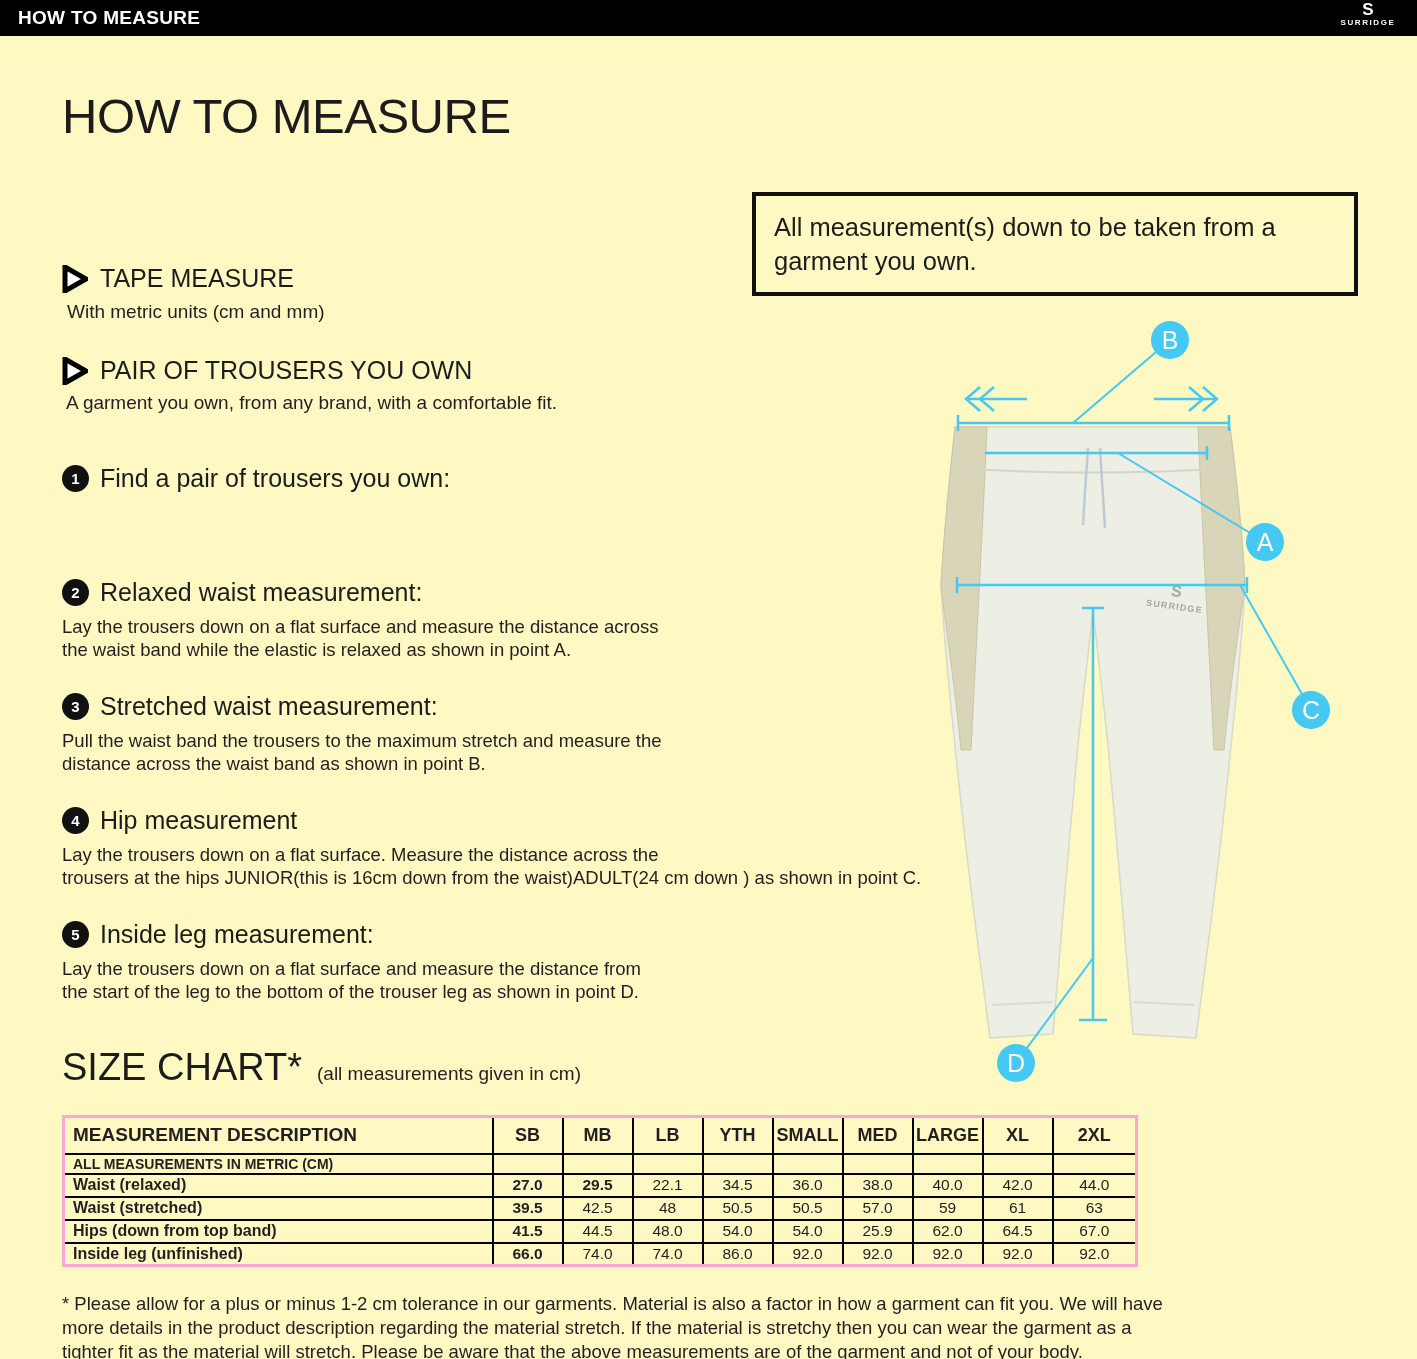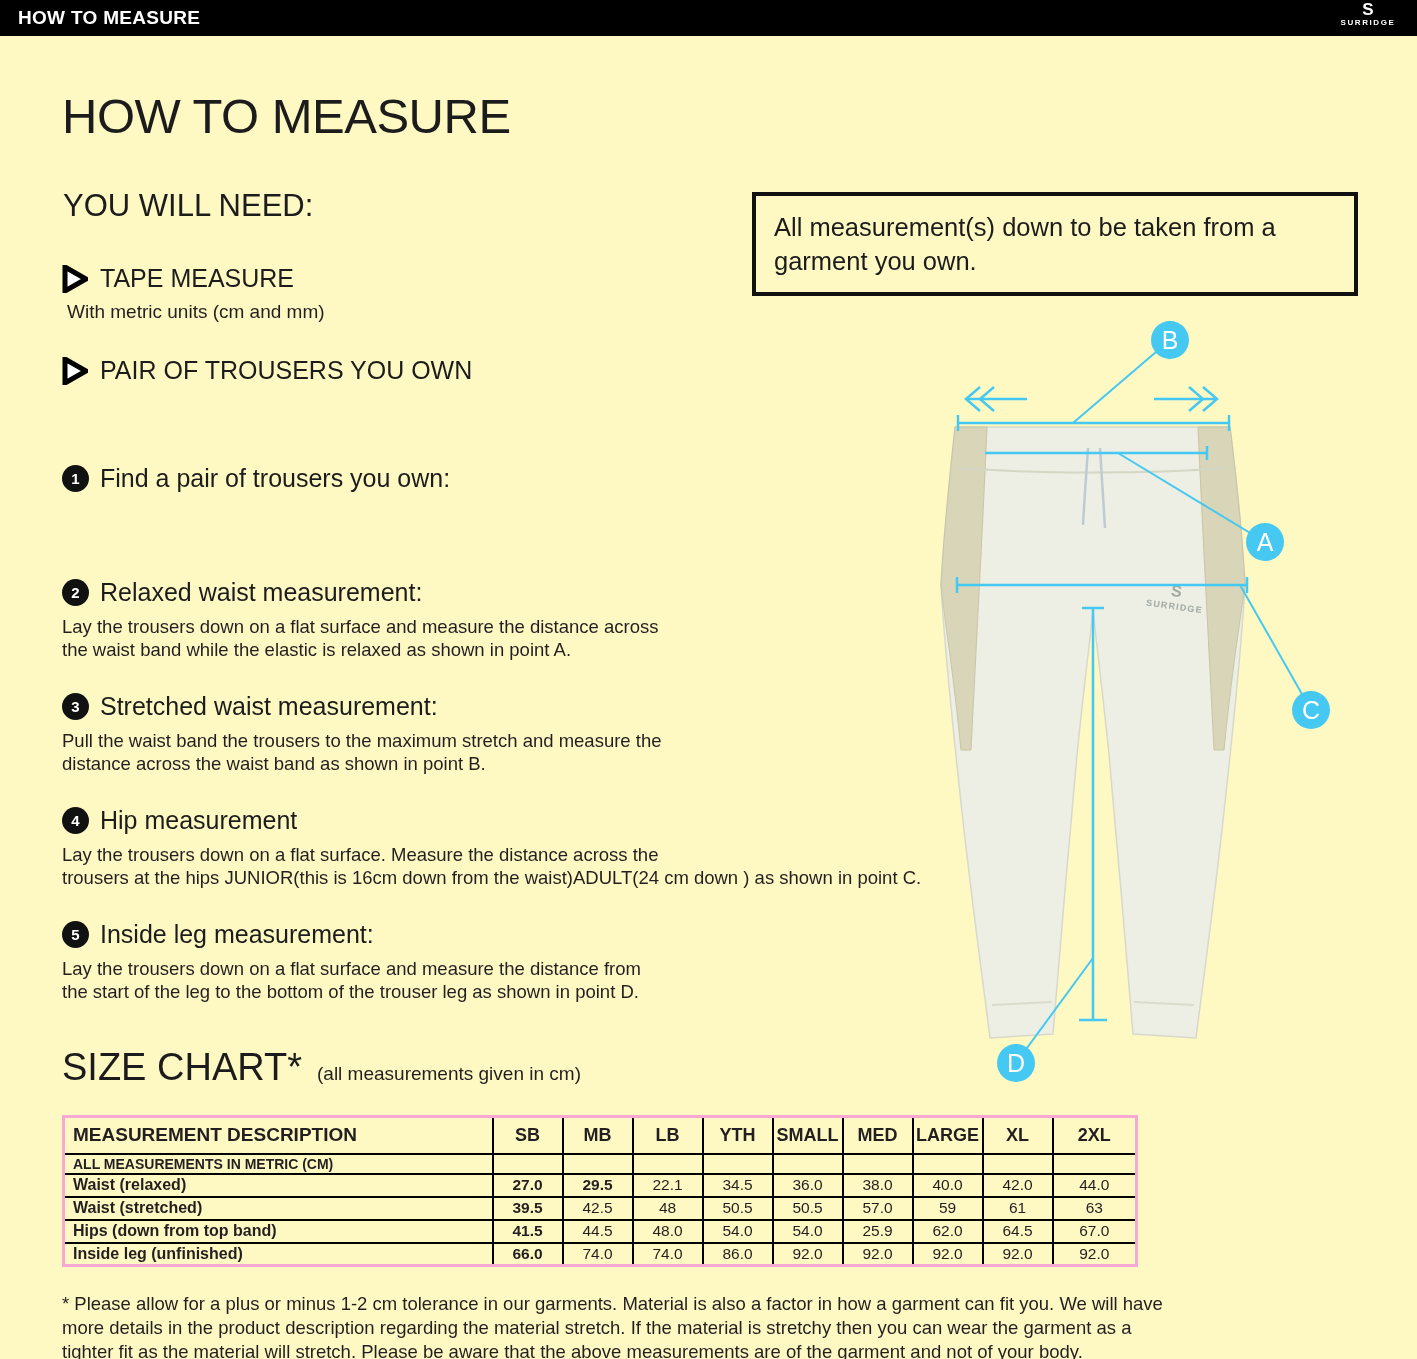--- a/index.html
+++ b/index.html
@@ -57,36 +57,36 @@
 
   <div class="topbar">
     <div class="topbar-title">HOW TO MEASURE</div>
     <div class="brand">
       <span class="brand-s">S</span>
       <span class="brand-name">SURRIDGE</span>
     </div>
   </div>
 
   <div class="page-title">HOW TO MEASURE</div>
-  <div class="ywn-heading">YOU WILL NEED:</div>
 
   <div class="need-item" style="top:264px;">
     <svg class="tri-icon" viewBox="0 0 26 28">
       <polygon points="3,2 24,14 3,26" fill="#ffffff" stroke="#000000" stroke-width="5" stroke-linejoin="miter"></polygon>
     </svg>
     <span class="need-title">TAPE MEASURE</span>
   </div>
   <div class="need-sub" style="left:67px; top:301px;">With metric units (cm and mm)</div>
 
   <div class="need-item" style="top:356px;">
     <svg class="tri-icon" viewBox="0 0 26 28">
       <polygon points="3,2 24,14 3,26" fill="#ffffff" stroke="#000000" stroke-width="5" stroke-linejoin="miter"></polygon>
     </svg>
     <span class="need-title">PAIR OF TROUSERS YOU OWN</span>
   </div>
+  <div class="need-sub" style="left:66px; top:392px;">A garment you own, from any brand, with a comfortable fit.</div>
 
   <div class="step-head" style="top:464px;">
     <span class="step-badge">1</span>
     <span class="step-title">Find a pair of trousers you own:</span>
   </div>
 
   <div class="step-head" style="top:578px;">
     <span class="step-badge">2</span>
     <span class="step-title">Relaxed waist measurement:</span>
   </div>

